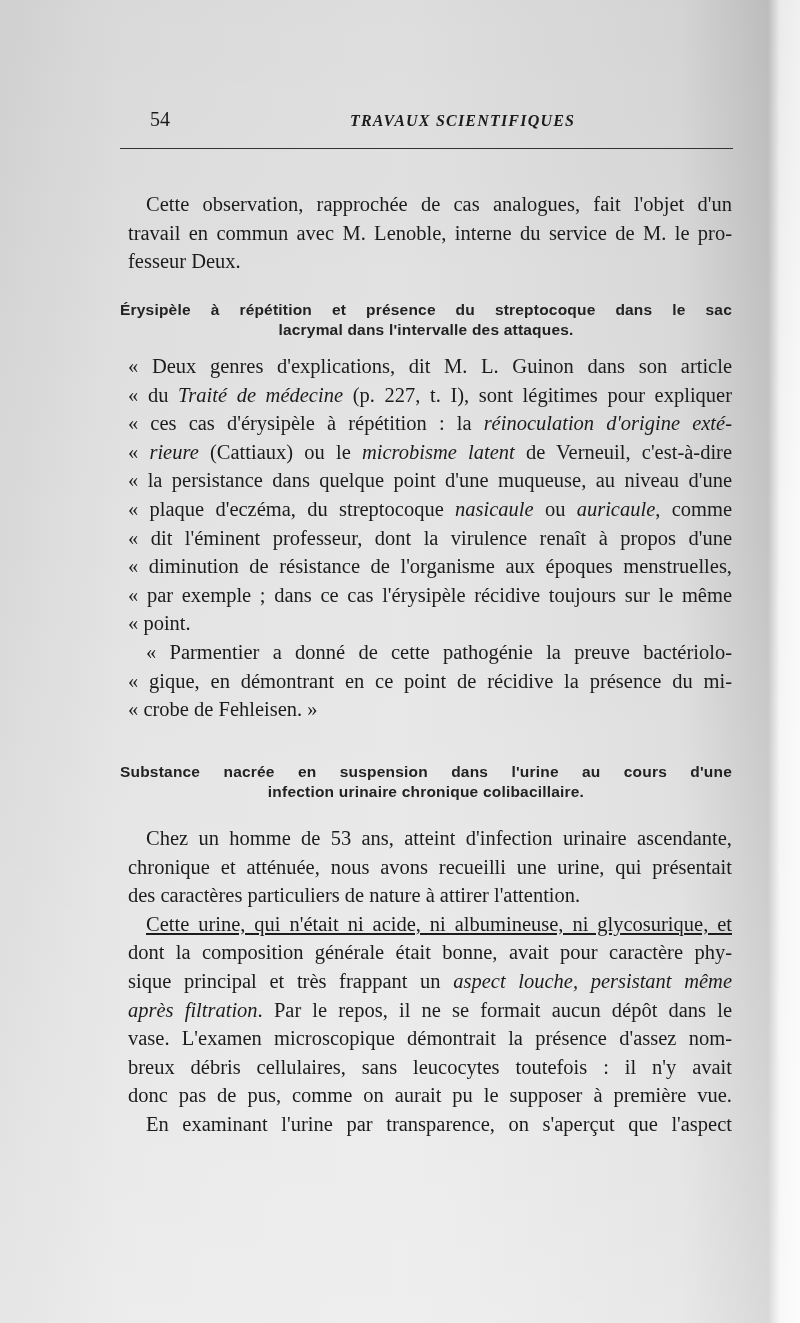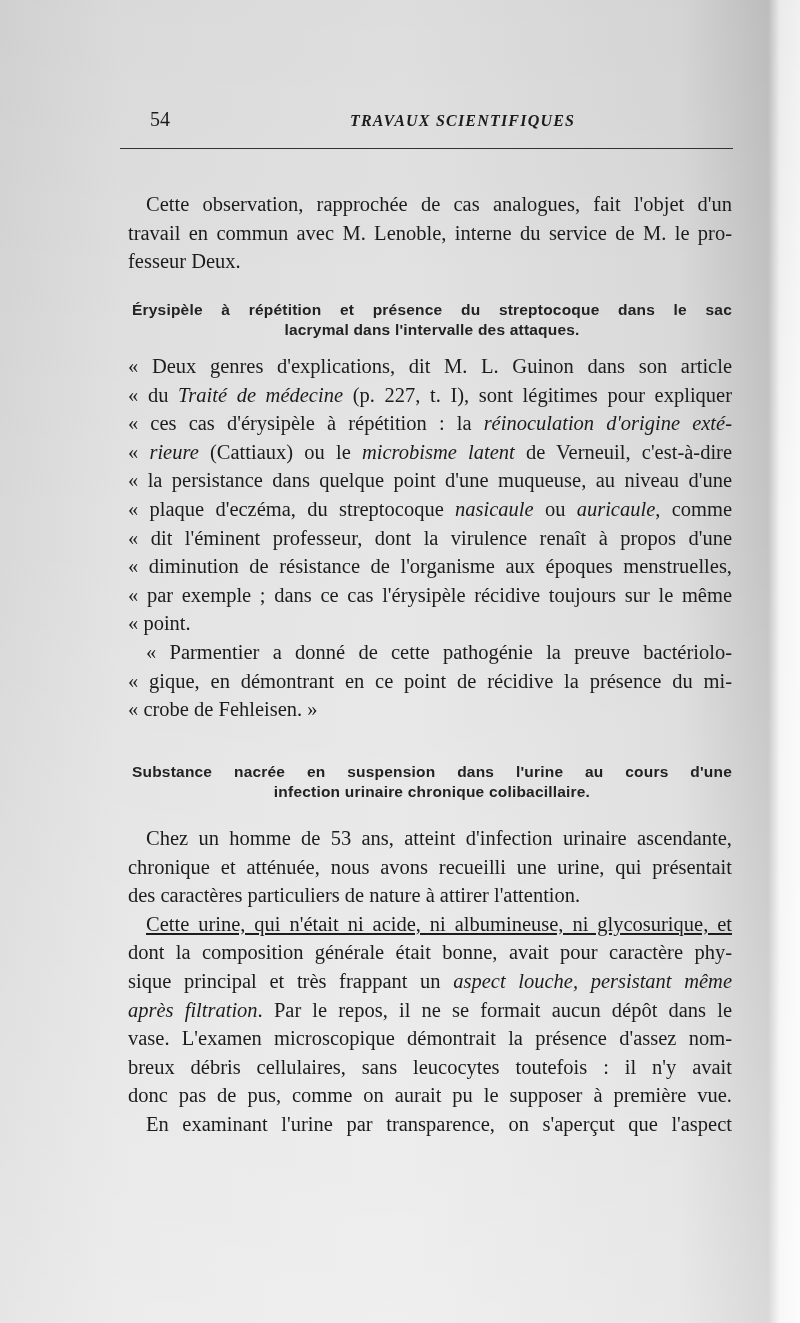--- a/index.html
+++ b/index.html
@@ -36,21 +36,21 @@
   }
   .heading {
     position: absolute; left: 120px; width: 612px;
     font-family: "Liberation Sans", "DejaVu Sans", sans-serif;
     font-weight: bold; font-size: 15.5px; line-height: 20px;
     text-align: center; letter-spacing: 0.2px;
     color: #222;
   }
   .line { display: block; white-space: nowrap; text-align: justify; text-align-last: justify; }
   .line.last { text-align-last: left; }
-  .heading .line { text-align-last: justify; margin-left: 12px; }
+  .heading .line { text-align-last: justify; }
   .heading .line.center { text-align-last: center; }
   i { font-style: italic; }
 </style>
 </head>
 <body>
 
 <div class="page-shade"></div>
 
 <div class="running-head">
   <span class="page-number">54</span>

